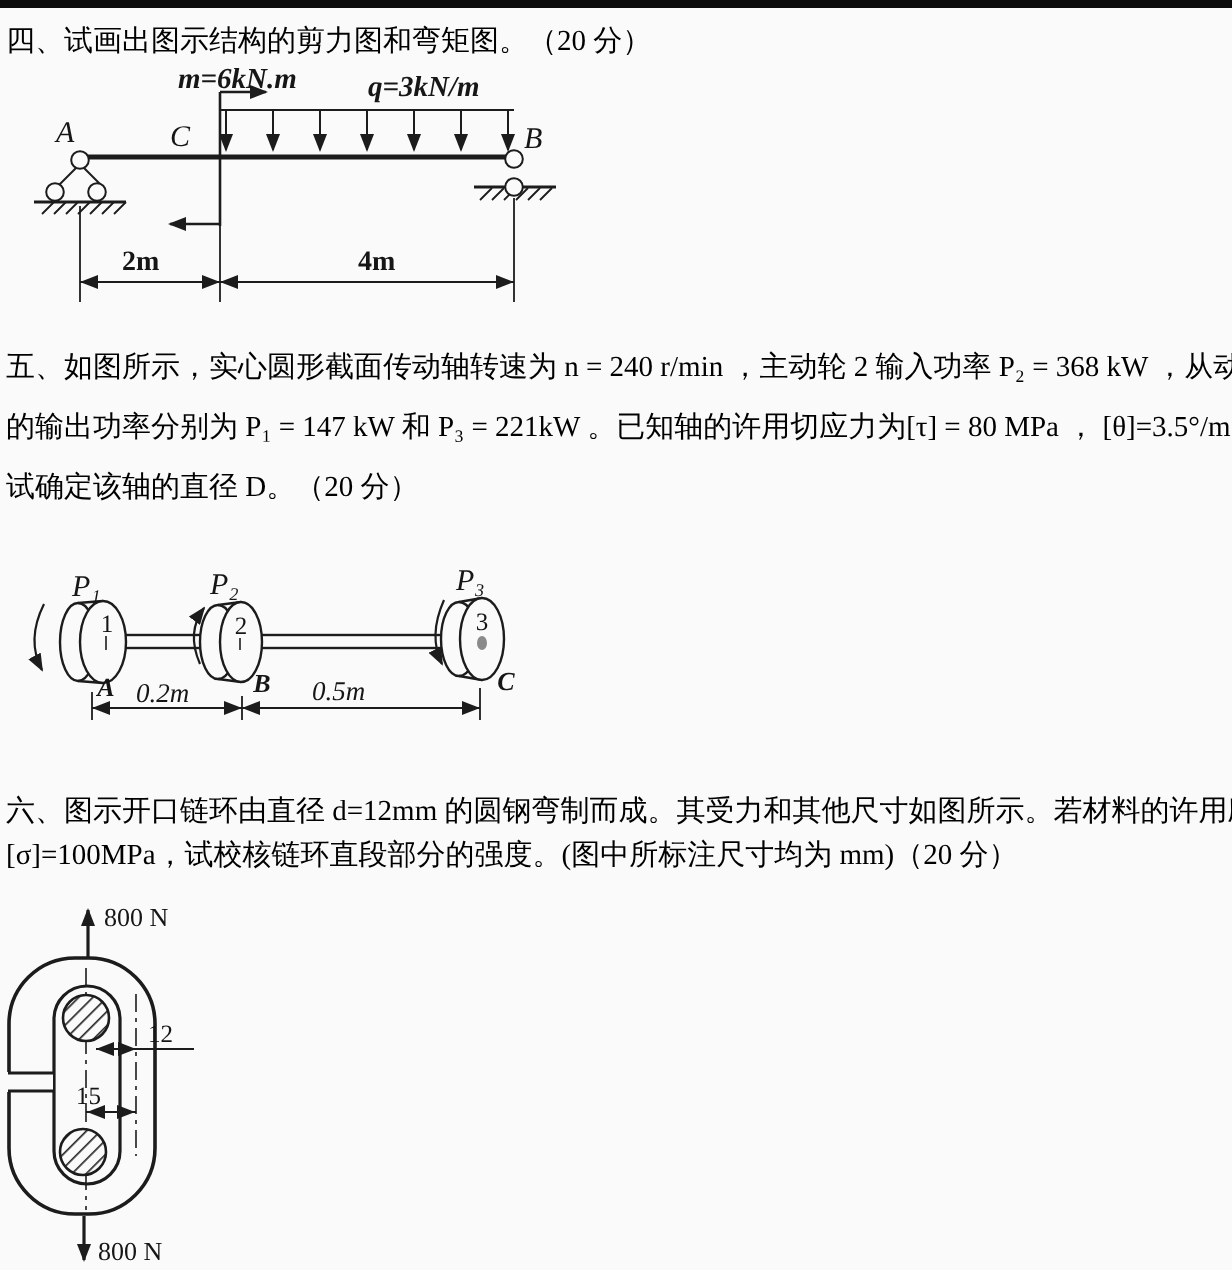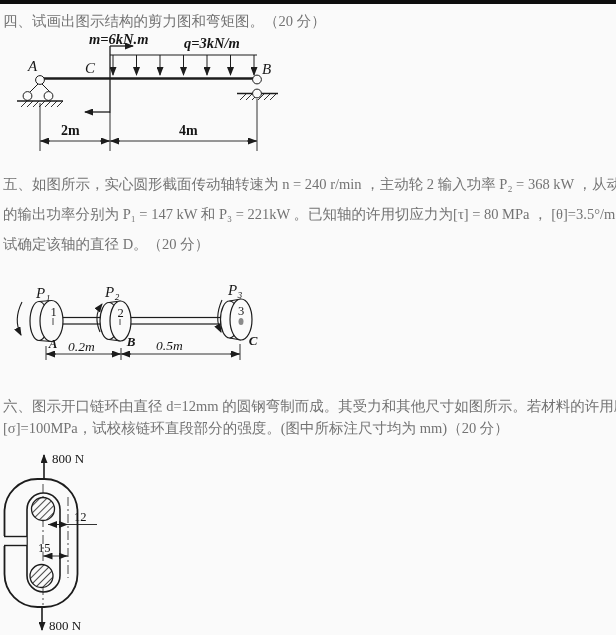--- a/index.html
+++ b/index.html
@@ -5,21 +5,21 @@
   html,body{margin:0;padding:0;}
   body{font-family:"Liberation Serif","DejaVu Serif",serif;}
   #page{
     position:relative;
     width:616px;height:635px;
     background:#fafafa;
     color:#1c1c1c;
     overflow:hidden;
   }
   .scan-edge{position:absolute;left:0;top:0;width:616px;height:4px;background:#0d0d0d;}
-  .ptext{position:absolute;left:3px;font-size:14.5px;color:#737373;white-space:nowrap;}
+  .ptext{position:absolute;left:3px;font-size:14.5px;color:#000000;white-space:nowrap;}
   .ptext .tline{display:block;line-height:30px;}
   .ptext6 .tline{line-height:21.5px;}
   #figs{position:absolute;left:0;top:0;width:616px;height:635px;}
   svg text{fill:#161616;}
   .figlabel{font-family:"Liberation Serif","DejaVu Serif",serif;}
 </style>
 </head>
 <body>
 
 <div id="page">

